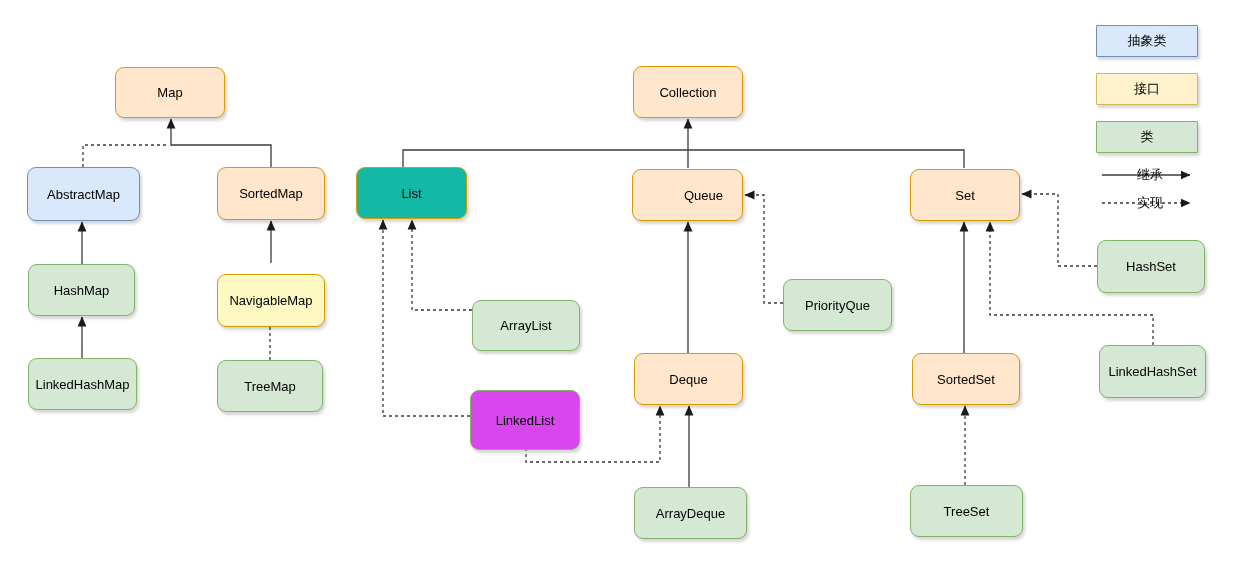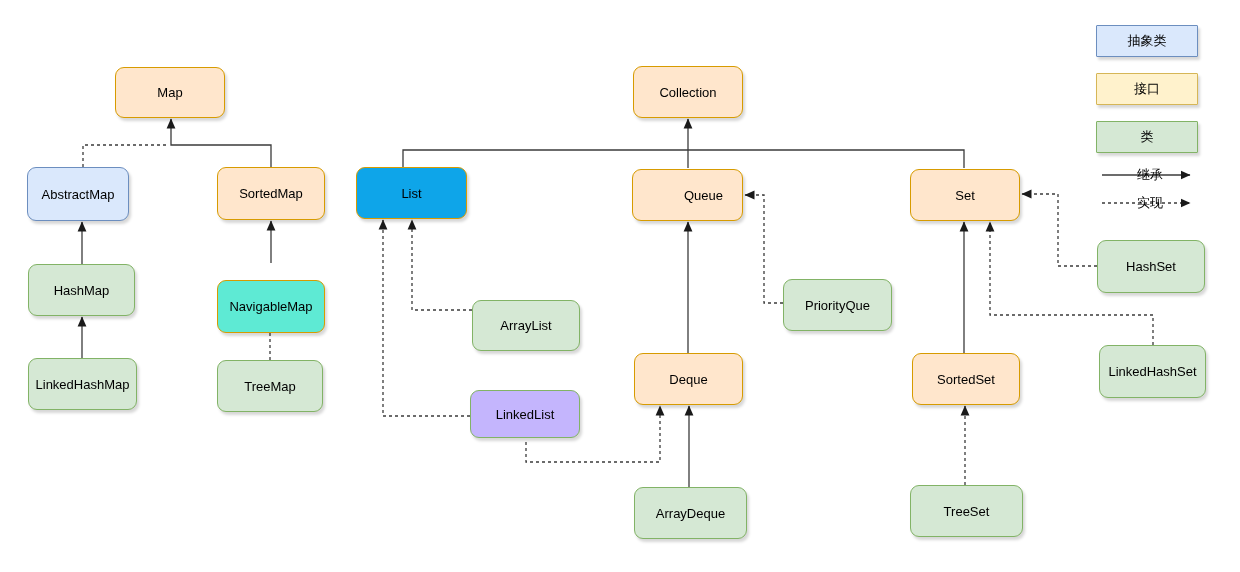--- a/index.html
+++ b/index.html
@@ -139,63 +139,63 @@
       <div class="legend-arrow-row" style="top: 194px;">
         <svg viewBox="0 0 100 18">
           <polyline points="2,9 90,9" class="legend-line dashed" stroke="#3b3b3b" marker-end="url(#arrowhead)"></polyline>
         </svg>
         <span class="legend-arrow-label">实现</span>
       </div>
     </div>
 <div class="node" style="left: 115px; top: 67px; width: 110px; height: 51px; background: rgb(255, 230, 204); border-color: rgb(215, 155, 0);">
       <span>Map</span>
     </div>
-    <div class="node" style="left: 27px; top: 167px; width: 102px; height: 54px; background: rgb(218, 232, 252); border-color: rgb(108, 142, 191);">
+    <div class="node" style="left: 27px; top: 167px; width: 113px; height: 54px; background: rgb(218, 232, 252); border-color: rgb(108, 142, 191);">
       <span>AbstractMap</span>
     </div>
     <div class="node" style="left: 217px; top: 167px; width: 108px; height: 53px; background: rgb(255, 230, 204); border-color: rgb(215, 155, 0);">
       <span>SortedMap</span>
     </div>
     <div class="node" style="left: 28px; top: 264px; width: 107px; height: 52px; background: rgb(213, 232, 212); border-color: rgb(130, 179, 102);">
       <span>HashMap</span>
     </div>
-    <div class="node" style="left: 217px; top: 280px; width: 108px; height: 53px; background: #5eead4; border-color: rgb(215, 155, 0);">
+    <div class="node" style="left: 217px; top: 274px; width: 108px; height: 53px; background: #fef9c3; border-color: rgb(215, 155, 0);">
       <span>NavigableMap</span>
     </div>
     <div class="node" style="left: 28px; top: 358px; width: 109px; height: 52px; background: rgb(213, 232, 212); border-color: rgb(130, 179, 102);">
       <span>LinkedHashMap</span>
     </div>
     <div class="node" style="left: 217px; top: 360px; width: 106px; height: 52px; background: rgb(213, 232, 212); border-color: rgb(130, 179, 102);">
       <span>TreeMap</span>
     </div>
     <div class="node" style="left: 633px; top: 66px; width: 110px; height: 52px; background: rgb(255, 230, 204); border-color: rgb(215, 155, 0);">
       <span>Collection</span>
     </div>
-    <div class="node" style="left: 356px; top: 167px; width: 111px; height: 52px; background: #0ea5e9; border-color: rgb(215, 155, 0);">
+    <div class="node" style="left: 356px; top: 167px; width: 111px; height: 52px; background: #14b8a6; border-color: rgb(215, 155, 0);">
       <span>List</span>
     </div>
     <div class="node" style="left: 632px; top: 169px; width: 111px; height: 52px; background: rgb(255, 230, 204); border-color: rgb(215, 155, 0); padding-left: 32px;">
       <span>Queue</span>
     </div>
     <div class="node" style="left: 910px; top: 169px; width: 110px; height: 52px; background: rgb(255, 230, 204); border-color: rgb(215, 155, 0);">
       <span>Set</span>
     </div>
     <div class="node" style="left: 472px; top: 300px; width: 108px; height: 51px; background: rgb(213, 232, 212); border-color: rgb(130, 179, 102);">
       <span>ArrayList</span>
     </div>
     <div class="node" style="left: 783px; top: 279px; width: 109px; height: 52px; background: rgb(213, 232, 212); border-color: rgb(130, 179, 102);">
       <span>PriorityQue</span>
     </div>
     <div class="node" style="left: 1097px; top: 240px; width: 108px; height: 53px; background: rgb(213, 232, 212); border-color: rgb(130, 179, 102);">
       <span>HashSet</span>
     </div>
     <div class="node" style="left: 634px; top: 353px; width: 109px; height: 52px; background: rgb(255, 230, 204); border-color: rgb(215, 155, 0);">
       <span>Deque</span>
     </div>
-    <div class="node" style="left: 470px; top: 390px; width: 110px; height: 48px; background: #c4b5fd; border-color: rgb(130, 179, 102);">
+    <div class="node" style="left: 470px; top: 390px; width: 110px; height: 60px; background: #d946ef; border-color: rgb(130, 179, 102);">
       <span>LinkedList</span>
     </div>
     <div class="node" style="left: 912px; top: 353px; width: 108px; height: 52px; background: rgb(255, 230, 204); border-color: rgb(215, 155, 0);">
       <span>SortedSet</span>
     </div>
     <div class="node" style="left: 1099px; top: 345px; width: 107px; height: 53px; background: rgb(213, 232, 212); border-color: rgb(130, 179, 102);">
       <span>LinkedHashSet</span>
     </div>
     <div class="node" style="left: 634px; top: 487px; width: 113px; height: 52px; background: rgb(213, 232, 212); border-color: rgb(130, 179, 102);">
       <span>ArrayDeque</span>

